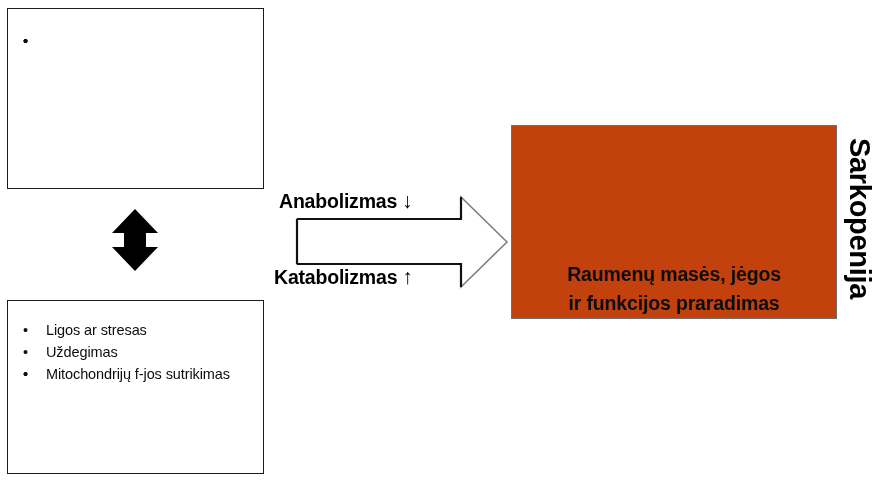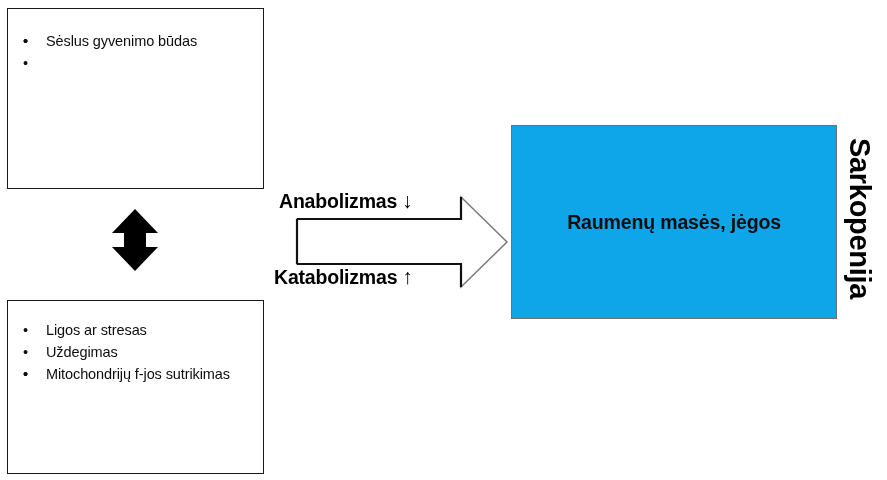--- a/index.html
+++ b/index.html
@@ -86,24 +86,24 @@
   }
 
   
   #box-outcome {
     position: absolute;
     box-sizing: border-box;
     left: 511px;
     top: 125px;
     width: 326px;
     height: 194px;
-    background: #0ea5e9;
+    background: #c2410c;
     border: 1.6px solid #6f6f6f;
     display: flex;
-    align-items: center;
+    align-items: flex-end;
     justify-content: center;
   }
   #outcome-text {
     font-size: 19.5px;
     font-weight: bold;
     line-height: 29px;
     text-align: center;
     color: #0d0d0d;
     letter-spacing: -0.15px;
     padding: 0 16px;
@@ -135,21 +135,20 @@
 
 <div id="canvas">
 
   <div class="cause-box" id="box-aging">
     <ul class="bullet-list">
       <li class="bullet-item">
         <span class="dot">•</span>
       </li>
       <li class="bullet-item">
         <span class="dot">•</span>
-        <span>Sėslus gyvenimo būdas</span>
       </li>
       <li class="bullet-item">
         <span class="dot">•</span>
       </li>
     </ul>
   </div>
 
   <div id="double-arrow">
     <svg width="50" height="62" viewBox="0 0 50 62" xmlns="http://www.w3.org/2000/svg">
       <polygon points="25,0 48,24 36,24 36,38 48,38 25,62 2,38 14,38 14,24 2,24" fill="#000000"></polygon>
@@ -189,20 +188,21 @@
     <span>Anabolizmas</span><span class="trend">↓</span>
   </div>
 
   <div class="metab-label" id="label-catabolism">
     <span>Katabolizmas</span><span class="trend">↑</span>
   </div>
 
   <div id="box-outcome">
     <div id="outcome-text">
       <div>Raumenų masės, jėgos</div>
+      <div>ir funkcijos praradimas</div>
     </div>
   </div>
 
   <div id="sarcopenia-label">
     <span id="sarcopenia-text">Sarkopenija</span>
   </div>
 
 </div>
 
 </body></html>

